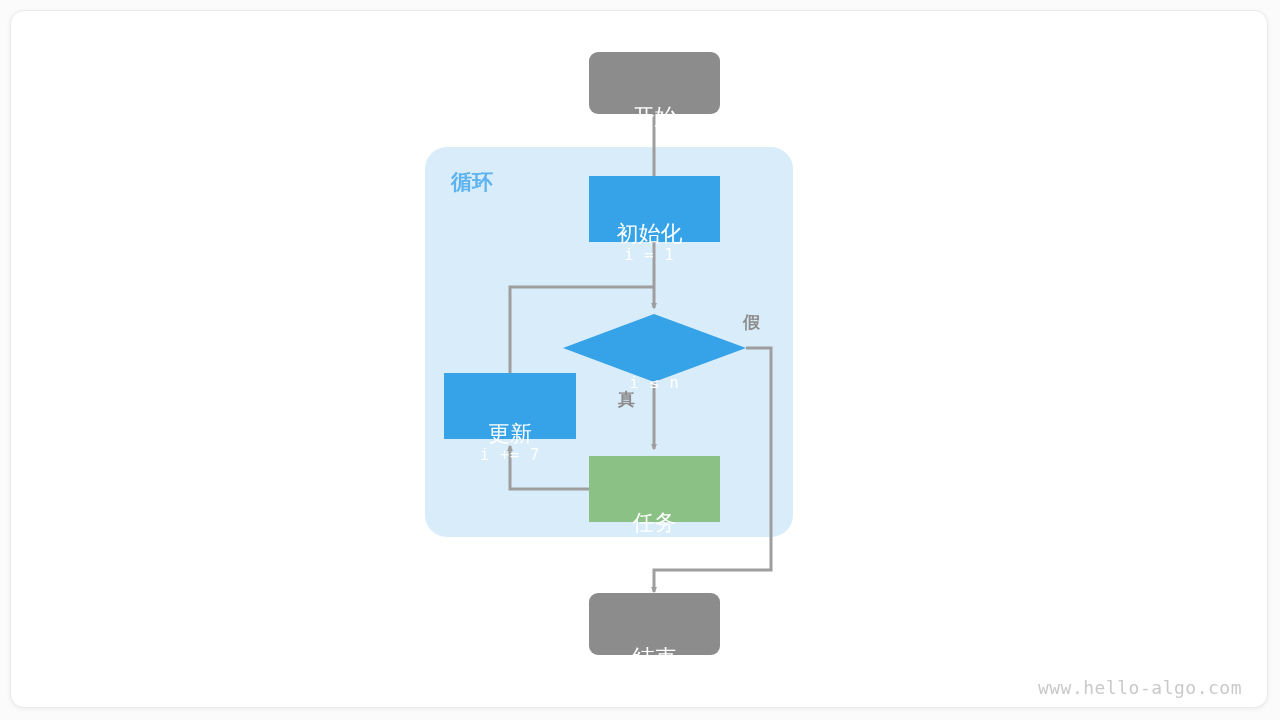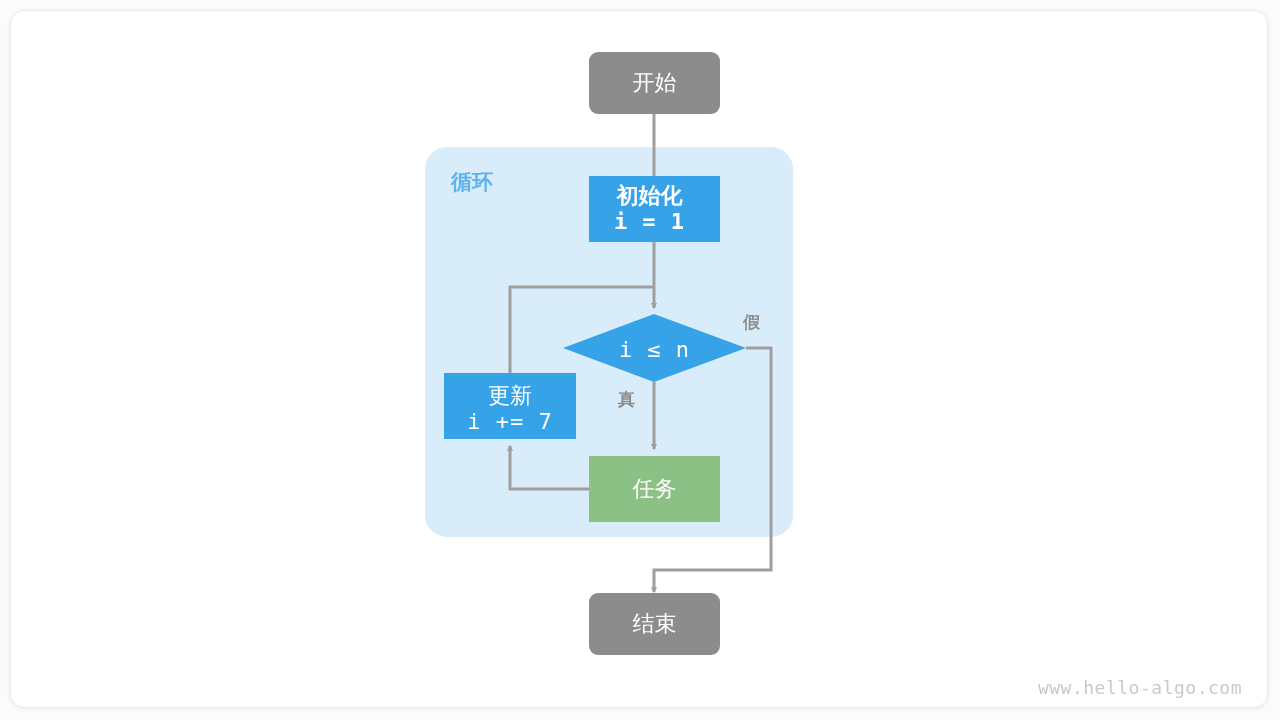--- a/index.html
+++ b/index.html
@@ -31,28 +31,29 @@
   }
   .node-label {
     position: absolute;
     display: flex;
     flex-direction: column;
     justify-content: center;
     color: #ffffff;
     text-align: center;
     pointer-events: none;
     line-height: 1.18;
+    margin-top: 34px;
   }
   .node-label .cn {
     font-family: "Liberation Sans", "DejaVu Sans", sans-serif;
     font-size: 22px;
   }
   .node-label .mono {
     font-family: "DejaVu Sans Mono", "Liberation Mono", monospace;
-    font-size: 22px;
+    font-size: 15px;
     letter-spacing: 1px;
   }
   .edge-label {
     position: absolute;
     color: #8c8c8c;
     font-size: 17px;
     font-weight: bold;
     font-family: "Liberation Sans", "DejaVu Sans", sans-serif;
   }
   #loop-label {
@@ -114,21 +115,21 @@
 
     <rect x="589" y="593" width="131" height="62" rx="9" ry="9" fill="#8c8c8c"></rect>
   </svg>
 
   <div id="loop-label">循环</div>
 
   <div class="node-label" style="left:589px; top:52px; width:131px; height:62px;">
     <span class="cn">开始</span>
   </div>
 
-  <div class="node-label" style="left:589px; top:176px; width:121px; height:66px;font-weight:bold;">
+  <div class="node-label" style="left:589px; top:176px; width:121px; height:66px;">
     <span class="cn">初始化</span>
     <span class="mono">i = 1</span>
   </div>
 
   <div class="node-label" style="left:563px; top:316px; width:183px; height:68px;">
     <span class="mono">i ≤ n</span>
   </div>
 
   <div class="node-label" style="left:444px; top:373px; width:132px; height:72px;">
     <span class="cn">更新</span>

